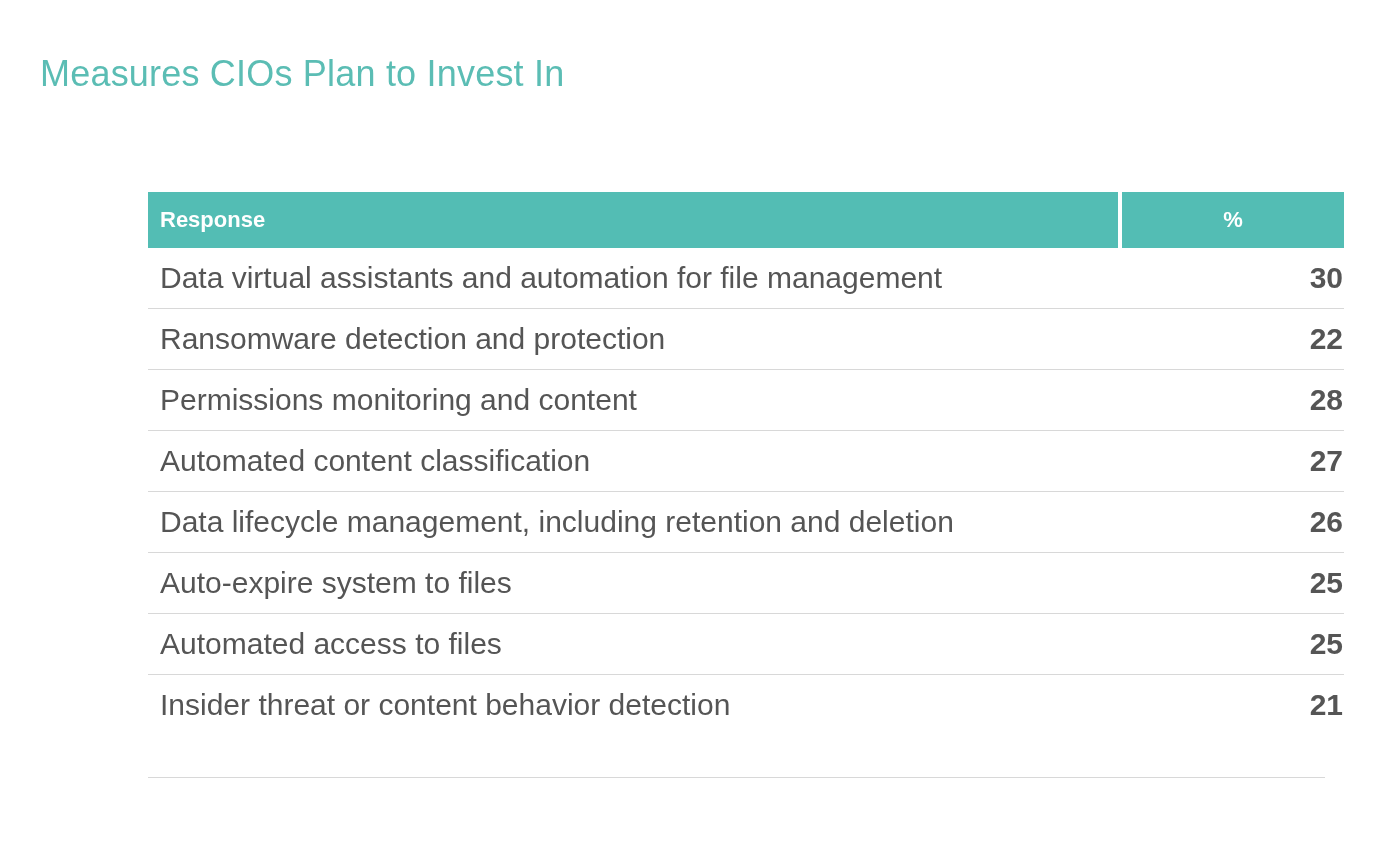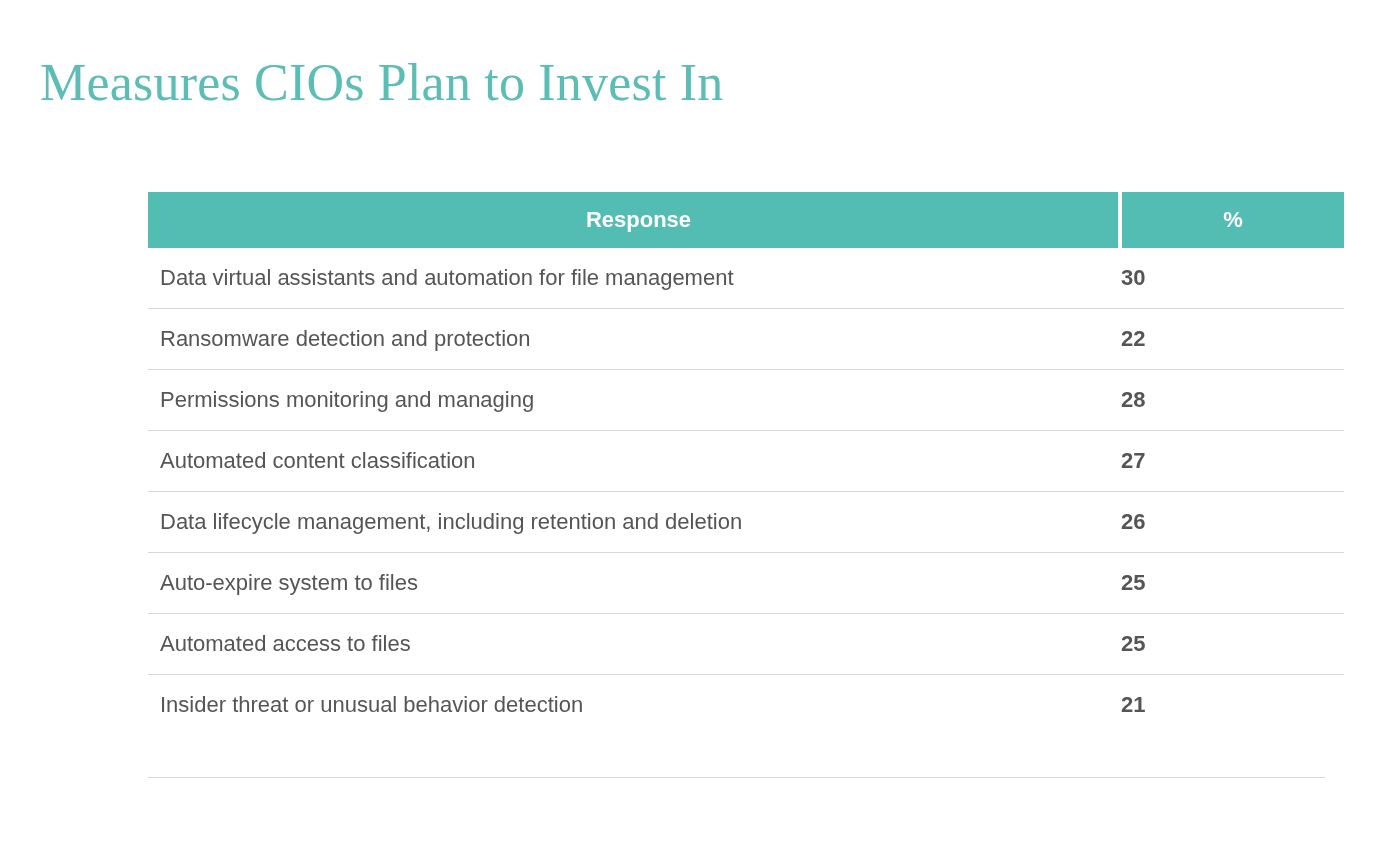--- a/index.html
+++ b/index.html
@@ -17,27 +17,26 @@
   .slide {
     position: relative;
     width: 1400px;
     height: 851px;
     background: #ffffff;
   }
   .slide-title {
     position: absolute;
     left: 40px;
     top: 52px;
-    font-size: 52px;
+    font-size: 36px;
     font-weight: 400;
     color: #5bbdb4;
     letter-spacing: 0.2px;
     line-height: 1.2;
     white-space: nowrap;
-    font-family: Liberation Serif, serif;
   }
   .table-wrap {
     position: absolute;
     left: 148px;
     top: 192px;
     width: 1177px;
   }
   table.data-table {
     border-collapse: collapse;
     width: 1177px;
@@ -45,47 +44,47 @@
   }
   table.data-table thead th {
     background: #53bdb4;
     color: #ffffff;
     font-size: 22px;
     font-weight: bold;
     height: 54px;
     vertical-align: middle;
   }
   th.col-response {
-    text-align: center;
+    text-align: left;
     padding-left: 12px;
     width: 957px;
     border-right: 4px solid #ffffff;
   }
   th.col-pct {
     text-align: center;
     width: 220px;
   }
   table.data-table tbody td {
-    font-size: 22px;
+    font-size: 30px;
     height: 58px;
     vertical-align: middle;
     border-bottom: 1px solid #d8d8d8;
     color: #555555;
   }
   table.data-table tbody tr:last-child td {
     border-bottom: none;
   }
   td.cell-response {
     text-align: left;
     padding-left: 12px;
     font-weight: 400;
     color: #5a5a5a;
   }
   td.cell-pct {
-    text-align: left;
+    text-align: right;
     font-weight: bold;
     color: #555555;
     font-size: 23px;
   }
   .bottom-rule {
     position: absolute;
     left: 148px;
     top: 777px;
     width: 1177px;
     height: 1px;
@@ -110,41 +109,41 @@
       <tbody>
         <tr>
           <td class="cell-response">Data virtual assistants and automation for file management</td>
           <td class="cell-pct">30</td>
         </tr>
         <tr>
           <td class="cell-response">Ransomware detection and protection</td>
           <td class="cell-pct">22</td>
         </tr>
         <tr>
-          <td class="cell-response">Permissions monitoring and managing</td>
+          <td class="cell-response">Permissions monitoring and content</td>
           <td class="cell-pct">28</td>
         </tr>
         <tr>
           <td class="cell-response">Automated content classification</td>
           <td class="cell-pct">27</td>
         </tr>
         <tr>
           <td class="cell-response">Data lifecycle management, including retention and deletion</td>
           <td class="cell-pct">26</td>
         </tr>
         <tr>
           <td class="cell-response">Auto-expire system to files</td>
           <td class="cell-pct">25</td>
         </tr>
         <tr>
           <td class="cell-response">Automated access to files</td>
           <td class="cell-pct">25</td>
         </tr>
         <tr>
-          <td class="cell-response">Insider threat or unusual behavior detection</td>
+          <td class="cell-response">Insider threat or content behavior detection</td>
           <td class="cell-pct">21</td>
         </tr>
       </tbody>
     </table>
   </div>
 
   <div class="bottom-rule"></div>
 
 </div>
 

